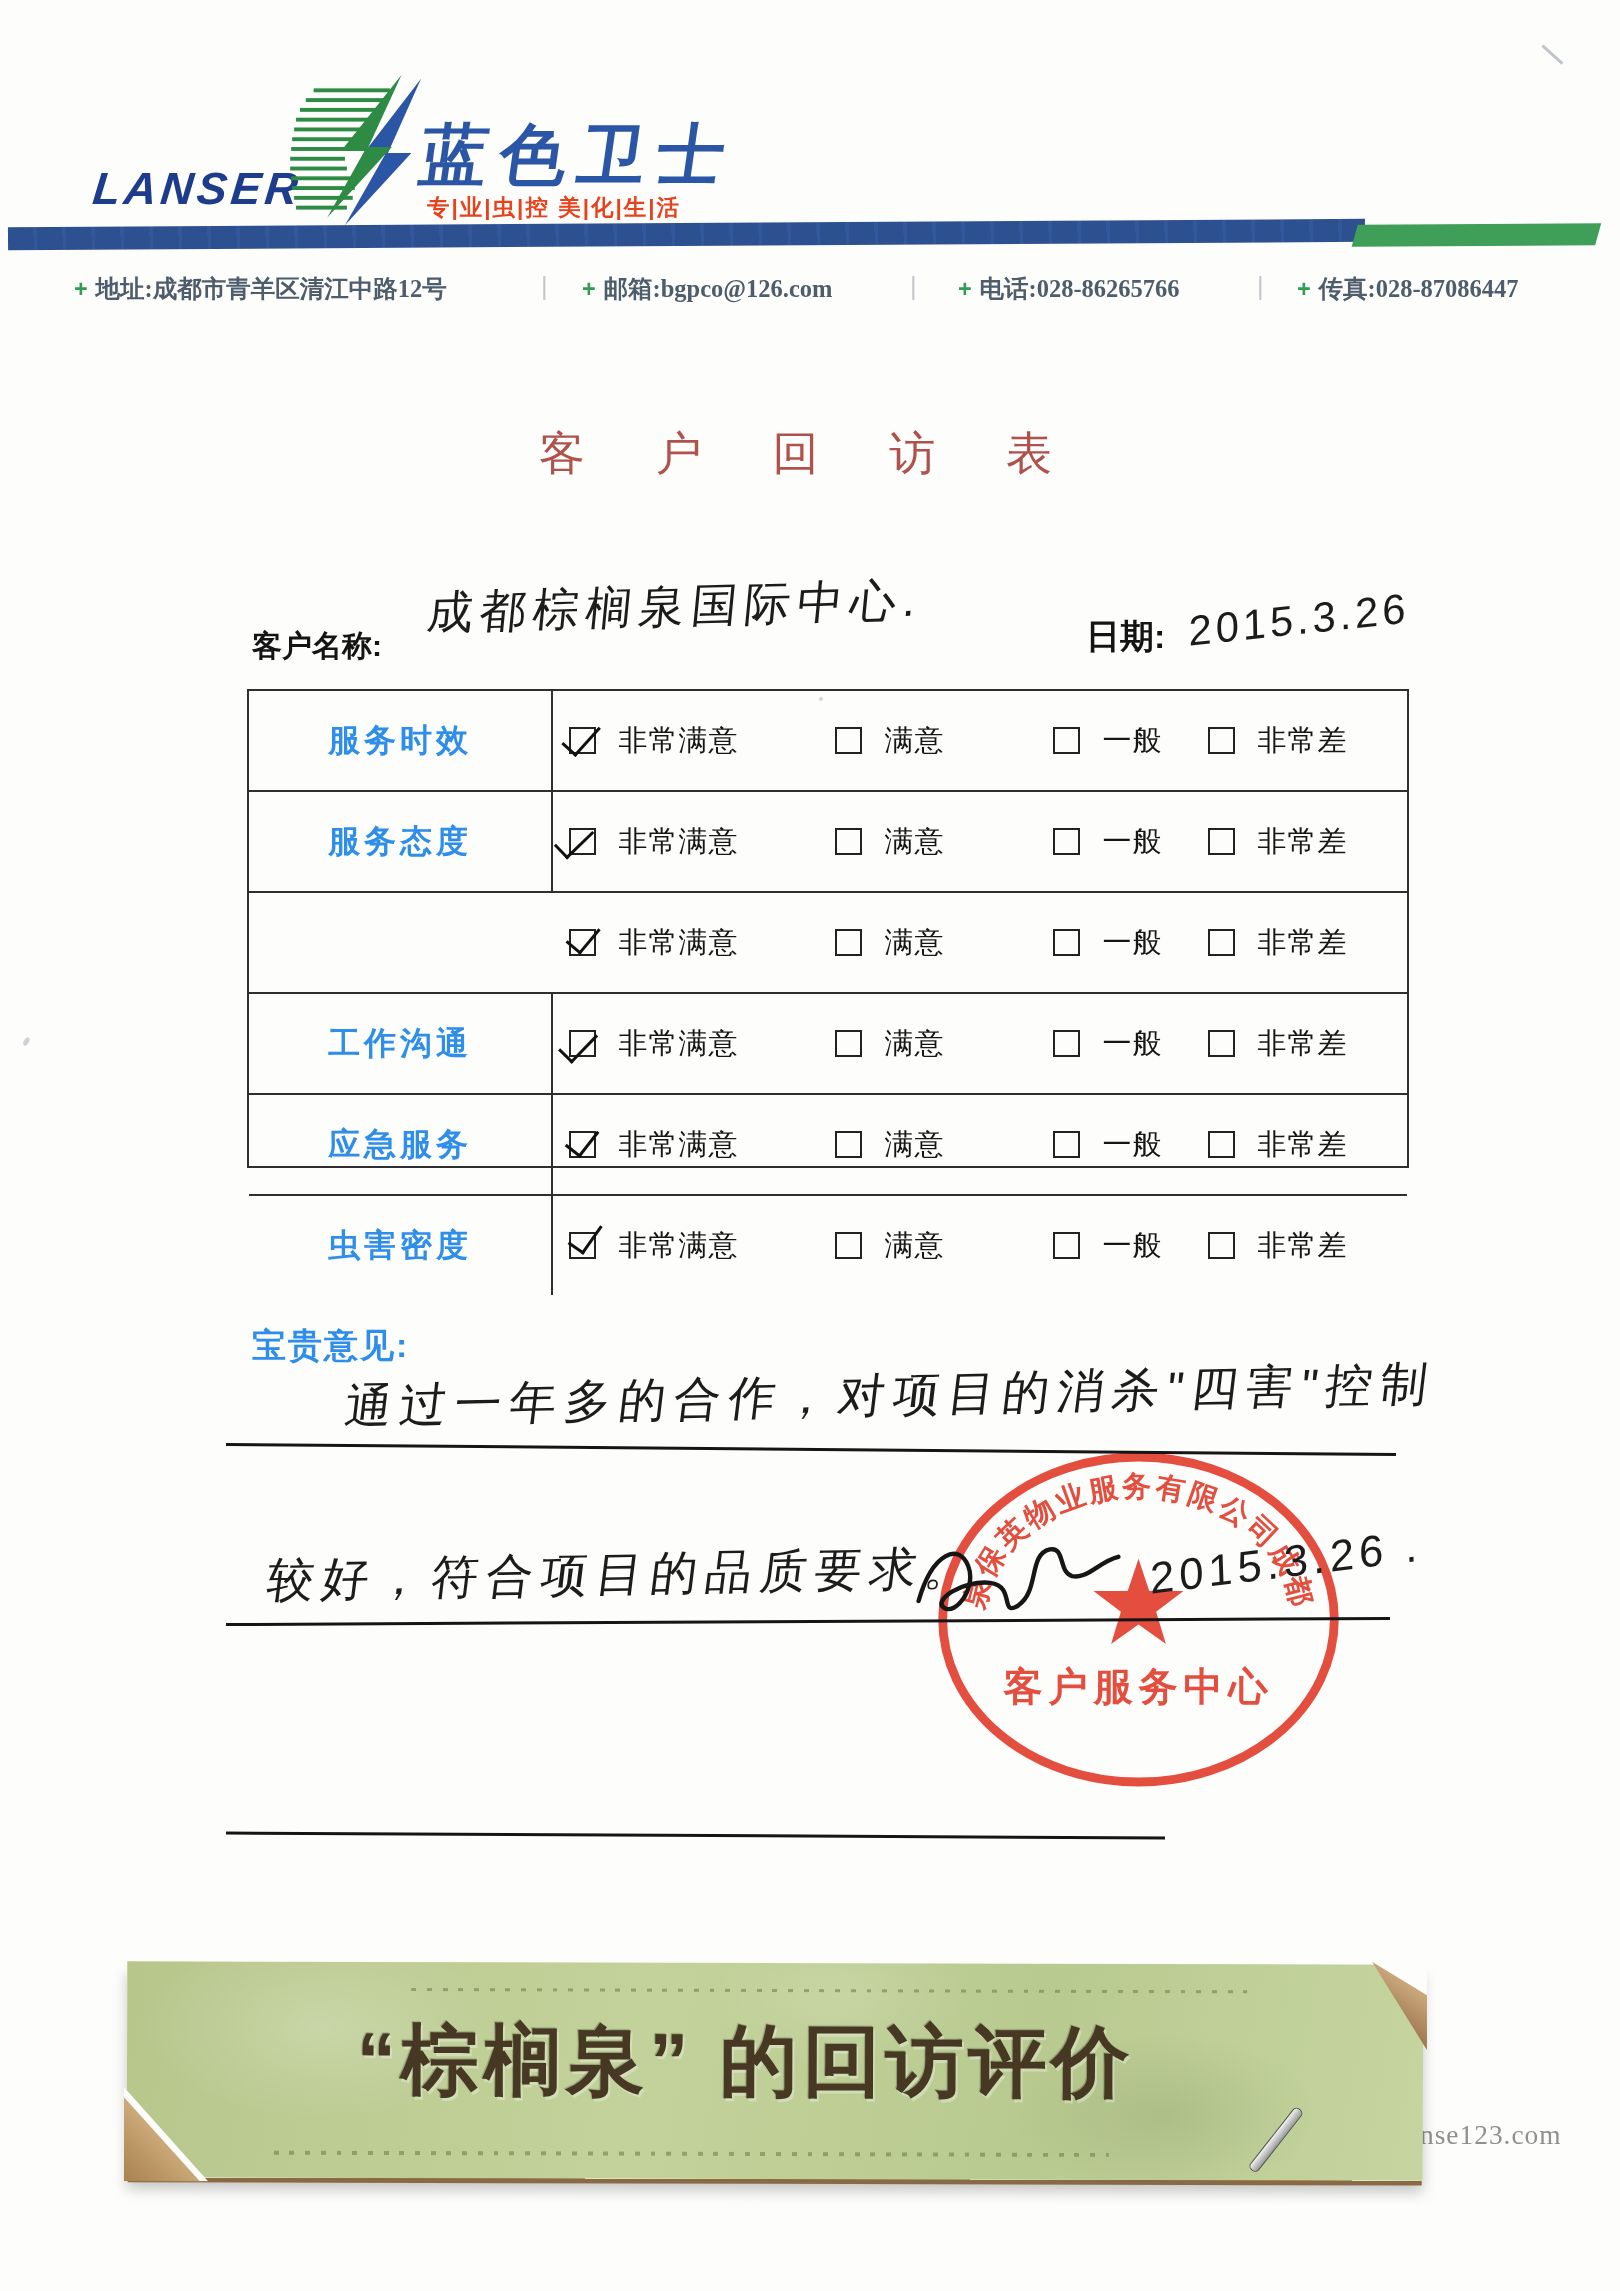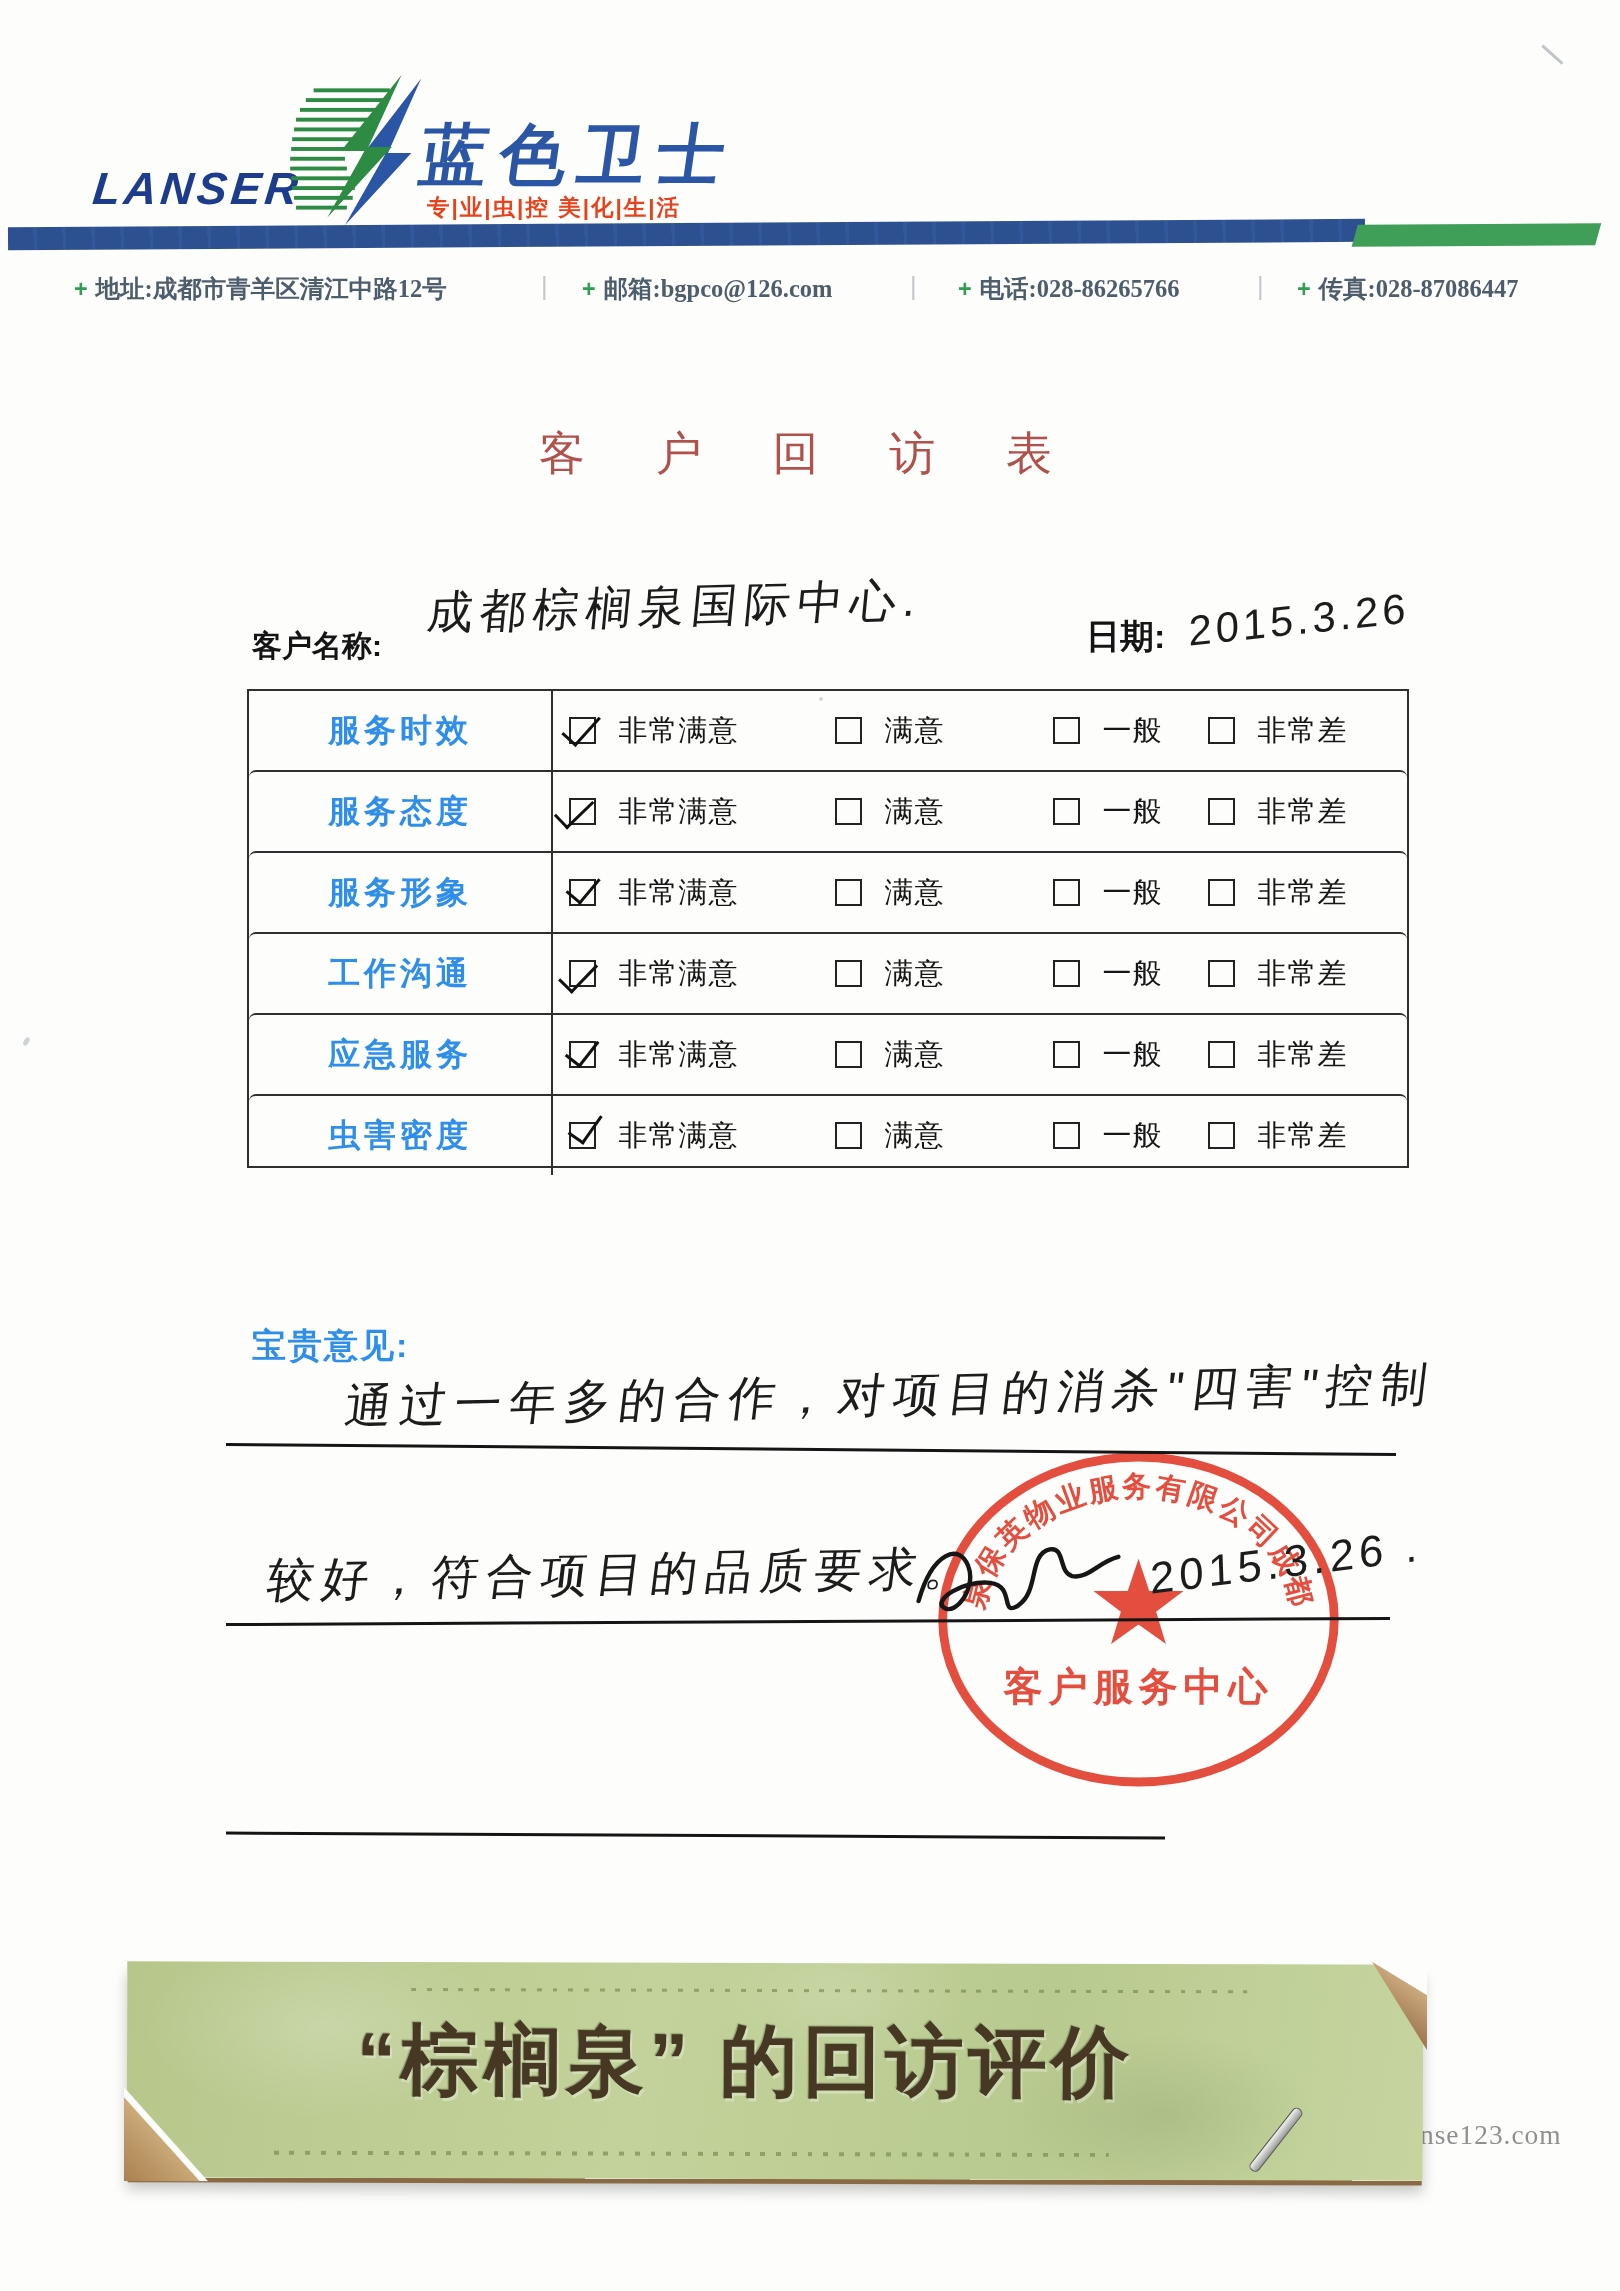--- a/index.html
+++ b/index.html
@@ -56,21 +56,21 @@
   .date-value{
     left:1188px; top:596px; font-size:42px; letter-spacing:3.9px;
     transform:rotate(-6deg) skewX(-5deg);
   }
 
   
   .rate-table{
     left:247px; top:689px; width:1162px; height:479px;
     border:2.9px solid #2f2f2f; box-sizing:border-box;
   }
-  .rate-row{position:relative; height:79px; border-top:2px solid #2f2f2f;border-radius:7px;}
+  .rate-row{position:relative; height:99px; border-top:2px solid #2f2f2f;}
   .rate-row:first-child{border-top:none;}
   .row-label{
     position:absolute; left:0; top:0; width:302px; height:100%;
     border-right:2px solid #2f2f2f; display:flex; align-items:center; justify-content:center;
     color:#2e8ee9; font-size:32px; font-weight:bold; letter-spacing:3.9px;
   }
   .opt{position:absolute; top:0; height:100%; display:flex; align-items:center; gap:22px;}
   .opt-1{left:320px;} .opt-2{left:586px;} .opt-3{left:804px;} .opt-4{left:959px;}
   .cbox{width:27.4px; height:27.4px; border:2.5px solid #222; box-sizing:border-box; position:relative;}
   .opt-text{font-size:29px; color:#161616; letter-spacing:1px;}
@@ -247,21 +247,20 @@
         <span class="cbox"></span>
         <span class="opt-text">一般</span>
       </div>
       <div class="opt opt-4">
         <span class="cbox"></span>
         <span class="opt-text">非常差</span>
       </div>
     </div>
 
     <div class="rate-row">
-      <div class="row-label">服务形象</div>
       <div class="opt opt-1">
         <span class="cbox">
             <span class="check-mark"></span>
           </span>
         <span class="opt-text">非常满意</span>
       </div>
       <div class="opt opt-2">
         <span class="cbox"></span>
         <span class="opt-text">满意</span>
       </div>

